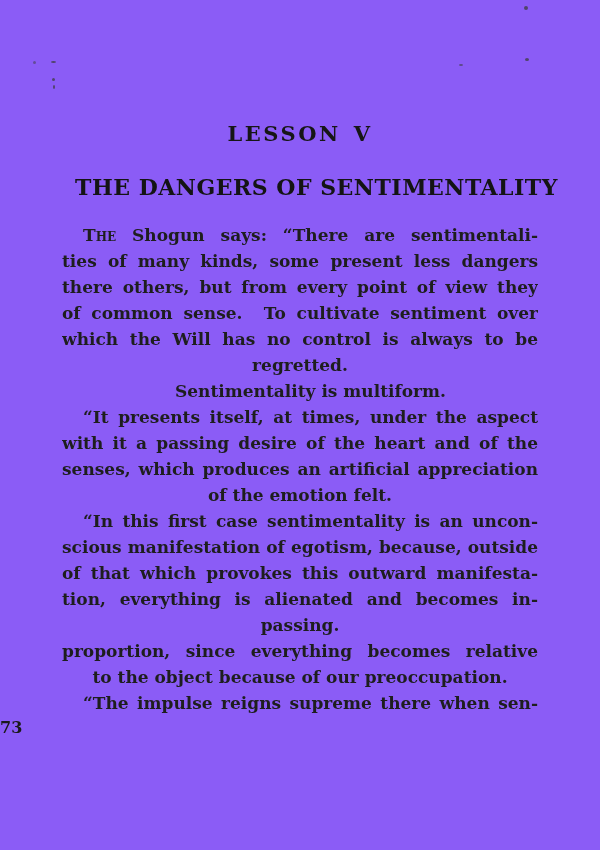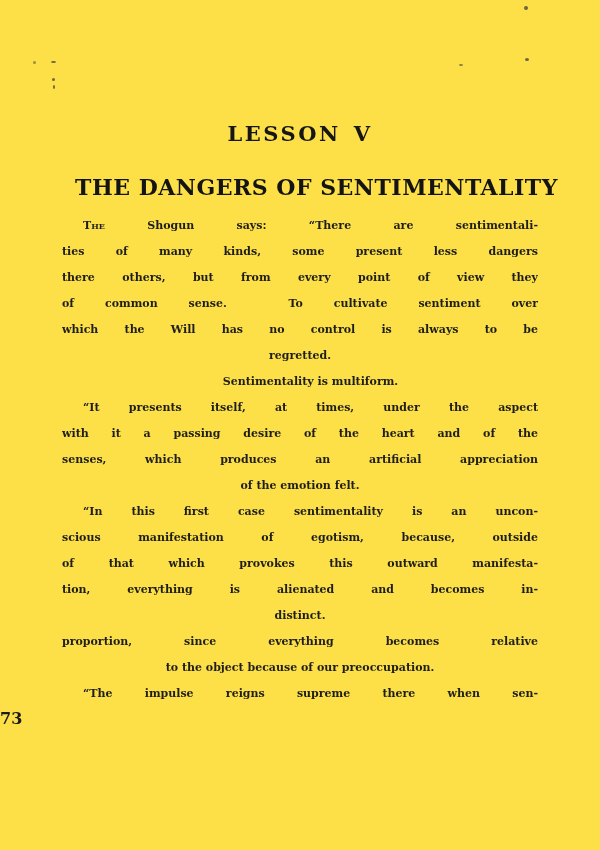--- a/index.html
+++ b/index.html
@@ -3,21 +3,21 @@
 <meta charset="utf-8">
 <style>
   html, body { margin: 0; padding: 0; }
   body { background: #ffffff; }
 
   .page {
     position: relative;
     width: 600px;
     height: 850px;
     margin: 0 auto;
-    background: #fde047;
+    background: #8b5cf6;
     overflow: hidden;
     font-family: "DejaVu Serif", serif;
     color: #1c1c1c;
   }
 
   .lesson-heading {
     margin: 0;
     padding-top: 122px;
     height: 24px;
     line-height: 24px;
@@ -34,23 +34,23 @@
     line-height: 26px;
     text-align: center;
     font-size: 22px;
     font-weight: 700;
     letter-spacing: 0.5px;
     color: #141414;
     padding-left: 33px;
   }
 
   .body-text {
-    margin: 13px 0 0 62px;
+    margin: 22px 0 0 62px;
     width: 476px;
-    font-size: 11px;
+    font-size: 17px;
     font-weight: 700;
     color: #1e1e1e;
   }
 
   .line {
     height: 26px;
     line-height: 26px;
     overflow: hidden;
     text-align: justify;
   }
@@ -117,21 +117,21 @@
     <div class="line last">regretted.</div>
     <div class="line indent last">Sentimentality is multiform.</div>
     <div class="line indent">“It presents itself, at times, under the aspect</div>
     <div class="line">with it a passing desire of the heart and of the</div>
     <div class="line">senses, which produces an artificial appreciation</div>
     <div class="line last">of the emotion felt.</div>
     <div class="line indent">“In this first case sentimentality is an uncon-</div>
     <div class="line">scious manifestation of egotism, because, outside</div>
     <div class="line">of that which provokes this outward manifesta-</div>
     <div class="line">tion, everything is alienated and becomes in-</div>
-    <div class="line last">distinct.</div>
+    <div class="line last">passing.</div>
     <div class="line">proportion, since everything becomes relative</div>
     <div class="line last">to the object because of our preoccupation.</div>
     <div class="line indent">“The impulse reigns supreme there when sen-</div>
   </div>
 
   <div class="page-number">73</div>
 
 </div>
 
 </body></html>

